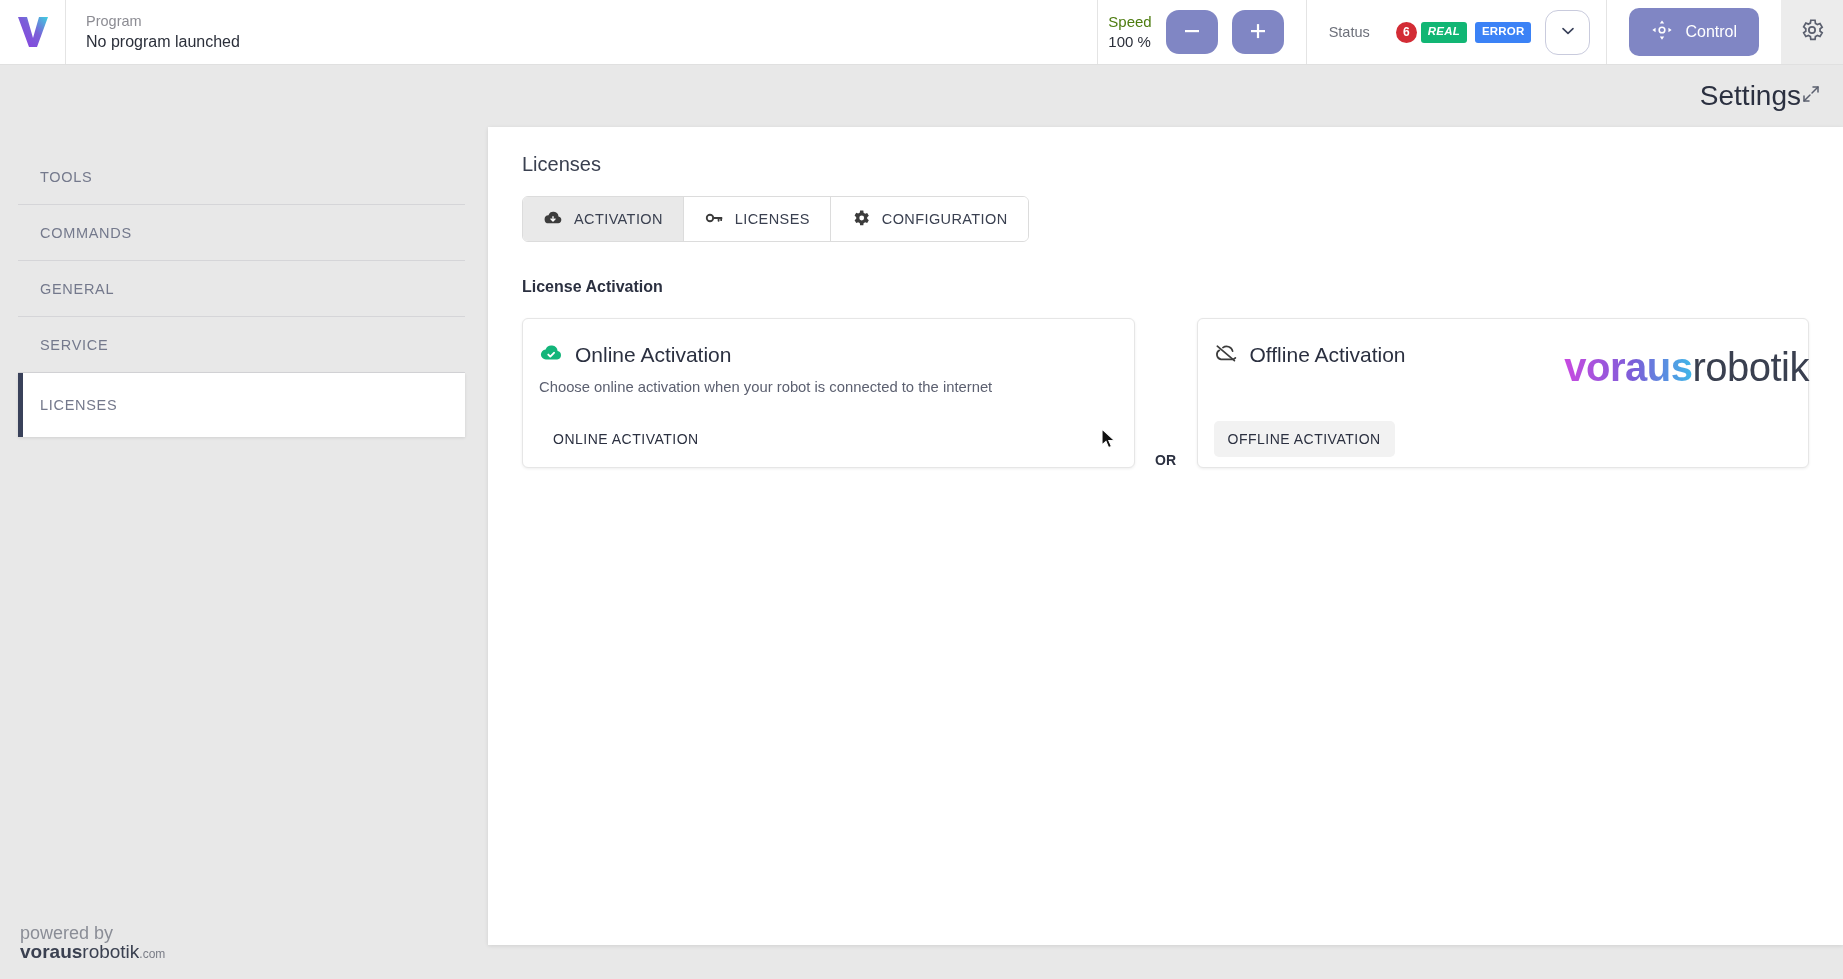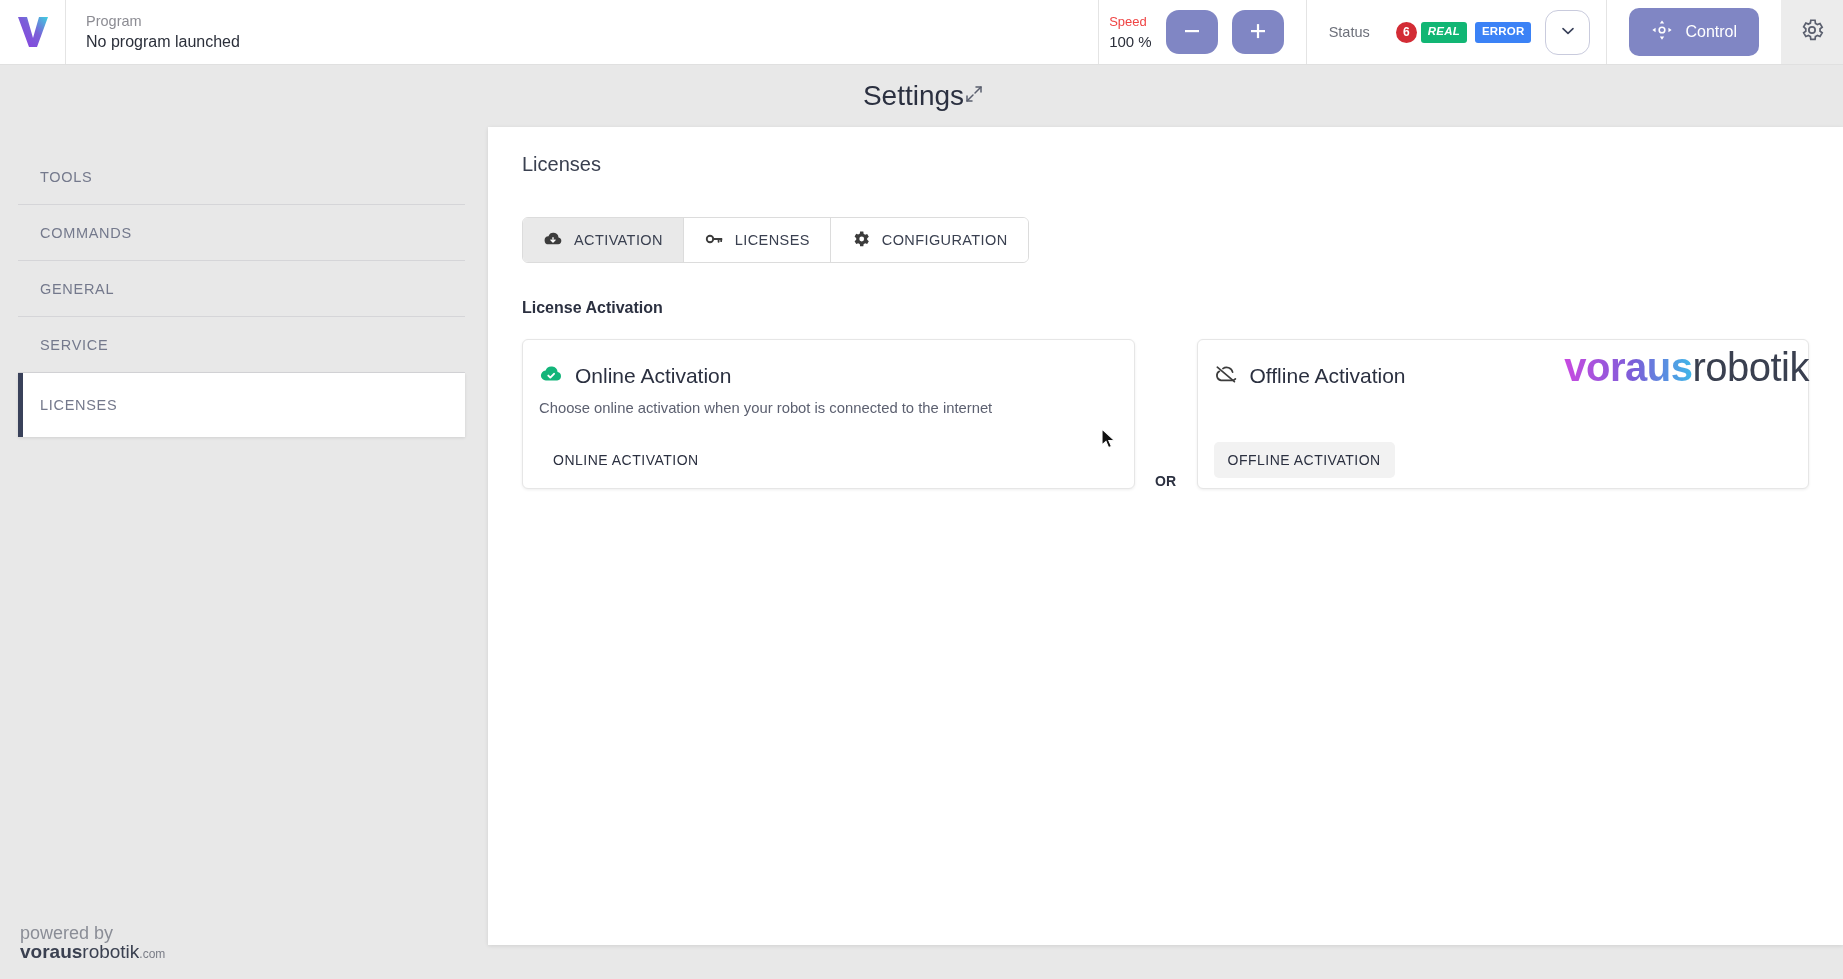--- a/index.html
+++ b/index.html
@@ -32,21 +32,21 @@
   }
   .program-label { font-size: 14.5px; color: #8c8c93; line-height: 20px; }
   .program-value { font-size: 16px; color: #2b2f3a; line-height: 22px; }
 
   .speed-cell {
     display: flex; align-items: center; gap: 14px;
     padding: 0 22px 0 10px;
     border-left: 1px solid #e4e4e4;
   }
   .speed-texts { display:flex; flex-direction:column; line-height:20px; }
-  .speed-label { font-size: 13px; color: #ef4444; }
+  .speed-label { font-size: 15px; color: #4d7c0f; }
   .speed-value { font-size: 15px; color: #2b2f3a; }
   .round-btn {
     width: 52px; height: 44px;
     background: #8086c4; border-radius: 13px;
     border: none; cursor: pointer;
     display:flex; align-items:center; justify-content:center;
     color:#fff;
   }
   .round-btn .glyph { display:block; }
 
@@ -88,21 +88,21 @@
     font-size: 16px;
   }
   .gear-cell {
     width: 62px; display:flex; align-items:center; justify-content:center;
     background: #ececec; cursor: pointer;
   }
 
   
   .page-head {
     height: 62px; display:flex; align-items:center;
-    padding: 0 22px 0 26px; justify-content: center;
+    padding: 0 22px 0 26px; justify-content: flex-end;
   }
   .page-title { font-size: 28px; color: #2b3040; font-weight: 400; }
   .expand-icon { cursor: pointer; }
 
   
   .body-wrap { display: flex; height: 818px; padding: 0 0 0 18px; }
 
   .sidebar { width: 452px; padding-top: 22px; }
   .side-item {
     height: 56px; display:flex; align-items:center;
@@ -133,21 +133,21 @@
     font-size: 40px; font-weight: 700; letter-spacing: -0.5px;
     transform: translateY(-50%);
   }
   .brand-voraus {
     background: linear-gradient(90deg,#c84ae0 0%, #7a5fd8 55%, #3fb6e8 100%);
     -webkit-background-clip: text; background-clip: text; color: transparent;
   }
   .brand-robotik { color: #3a4050; font-weight: 400; }
 
   .tabs {
-    display: inline-flex; margin-top: 41px;
+    display: inline-flex; margin-top: 20px;
     border: 1px solid #dcdcdc; border-radius: 6px; overflow: hidden;
     background: #fff;
   }
   .tab {
     display:flex; align-items:center; gap: 11px;
     padding: 0 20px; height: 44px; cursor: pointer;
     font-size: 14.5px; color: #3a4050; letter-spacing: .4px;
     border-right: 1px solid #dcdcdc; background: #fff;
   }
   .tab:last-child { border-right: none; }

